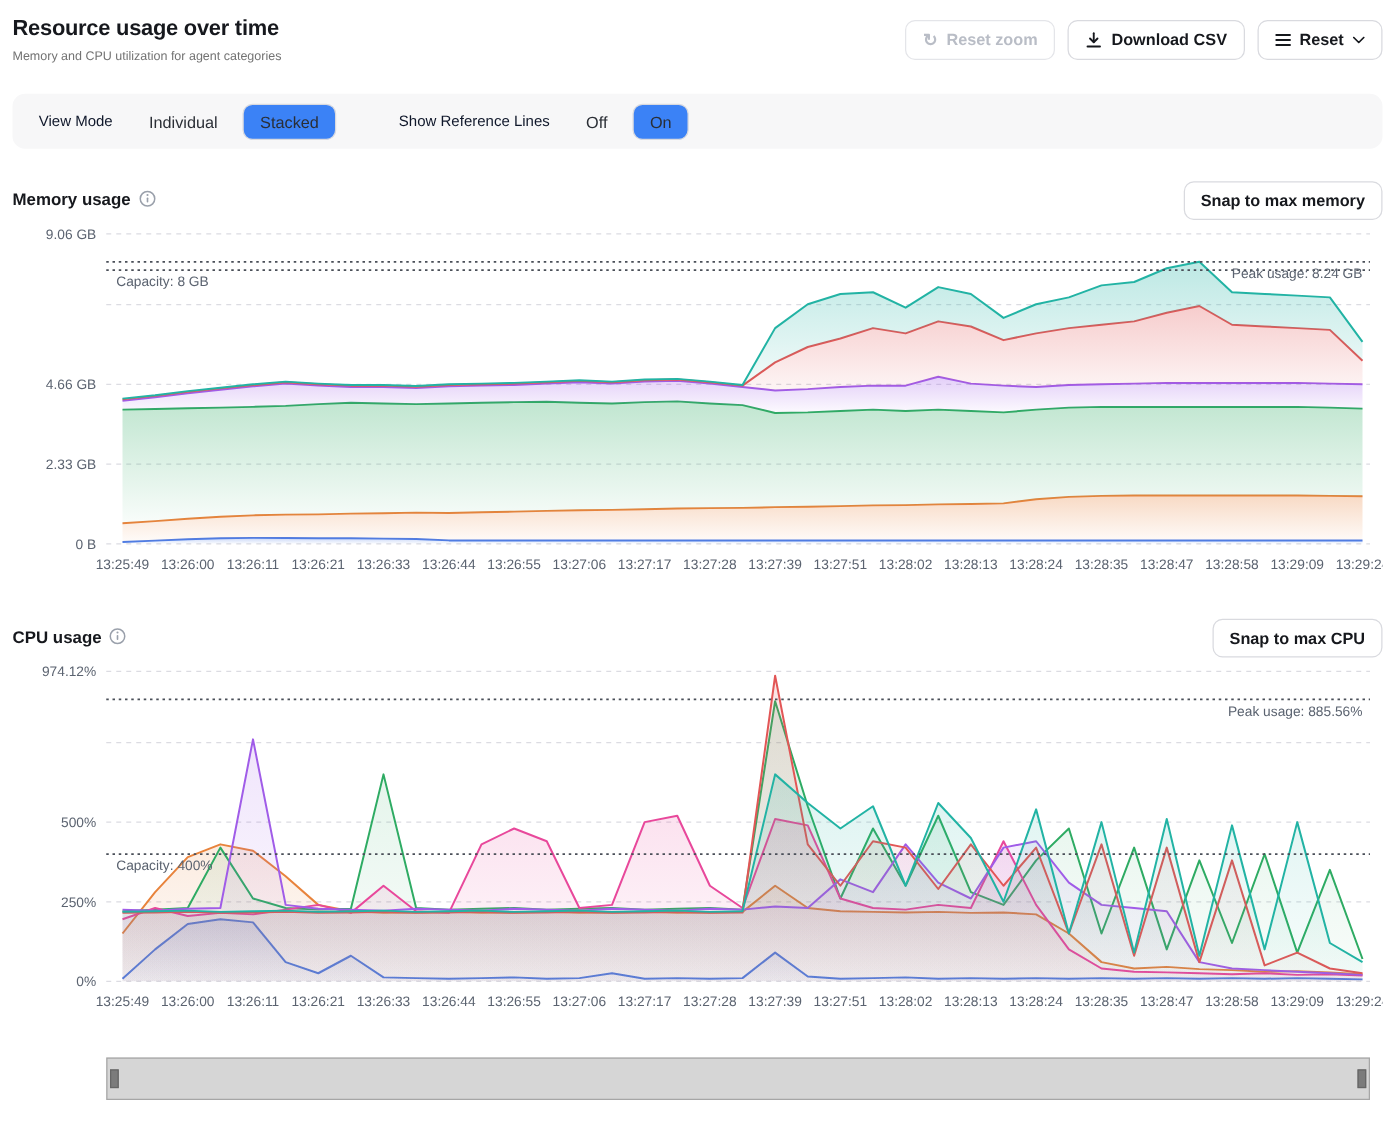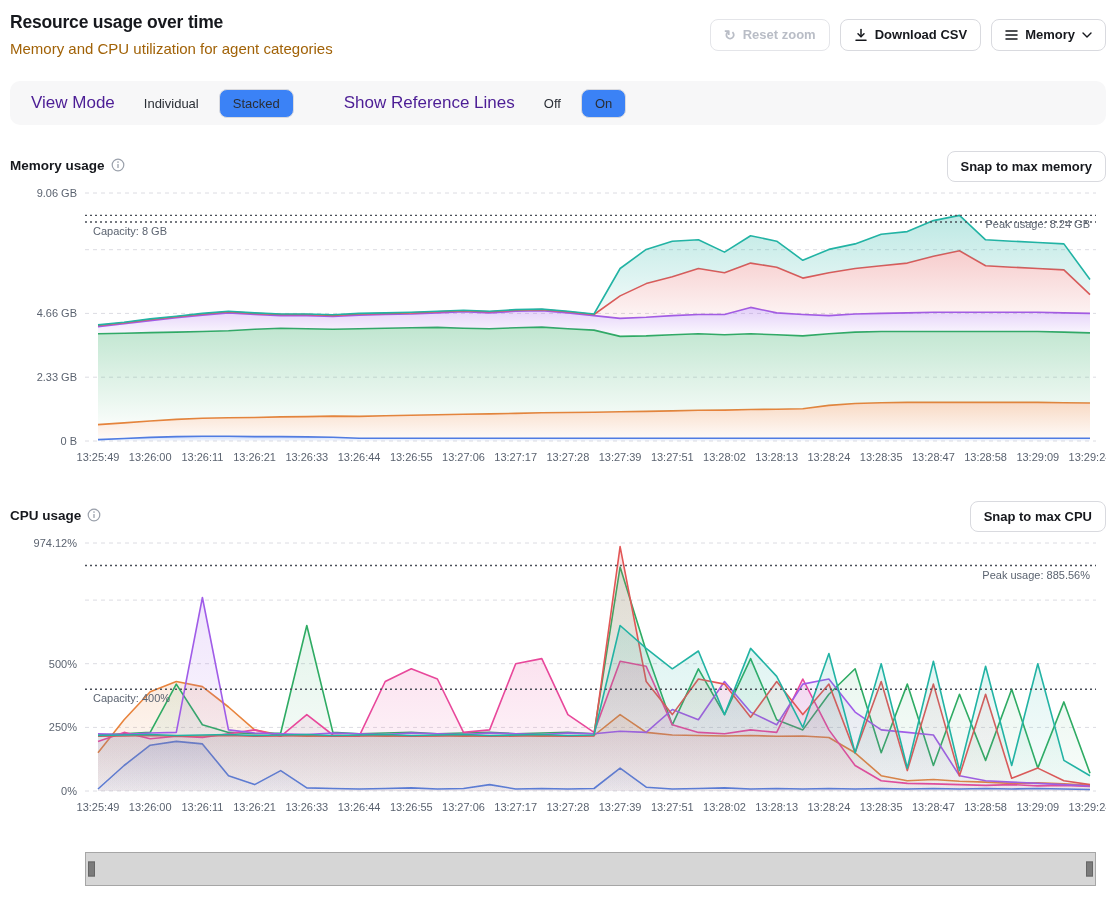--- a/index.html
+++ b/index.html
@@ -6,38 +6,38 @@
   html,body { margin:0; padding:0; }
   body {
     width:1116px; height:906px; background:#ffffff; overflow:hidden;
     font-family:"Liberation Sans", sans-serif; color:#16181d;
   }
   .page { padding:8px 10px; }
 
   
   .header-row { display:flex; justify-content:space-between; align-items:center; }
   .page-title { font-size:17.5px; font-weight:700; margin:4px 0 7px; letter-spacing:-0.2px; }
-  .subtitle { font-size:15px; color:#a16207; }
+  .subtitle { font-size:10px; color:#737373; }
   .header-actions { display:flex; gap:10px; padding-top:4px; }
   .btn {
     display:inline-flex; align-items:center; gap:7px; height:32px; padding:0 13px;
     background:#fff; border:1px solid #d9dadf; border-radius:8px;
     font-family:"Liberation Sans", sans-serif; font-size:13px; font-weight:600; color:#16181d;
     cursor:pointer; white-space:nowrap;
   }
   .btn.disabled { color:#b9bdc6; border-color:#e4e5e9; cursor:default; }
   .btn .ic { display:inline-flex; line-height:0; }
   .refresh-glyph { font-size:14px; line-height:1; }
 
   
   .toolbar {
     margin-top:24px; height:44px; background:#f7f7f8; border-radius:10px;
     display:flex; align-items:center; padding:0 12px; gap:6px;
   }
-  .tlabel { font-size:17px; color:#4c1d95; margin:0 9px; }
+  .tlabel { font-size:12px; color:#0f172a; margin:0 9px; }
   .tlabel.second { margin-left:44px; }
   .seg {
     border:1px solid transparent; background:transparent; border-radius:8px;
     font-family:"Liberation Sans", sans-serif; font-size:13px; color:#2a2e35;
     padding:6px 13px; cursor:pointer;
   }
   .seg.active { background:#3b82f6; border-color:#d9dadf; }
 
   
   .section-head { margin-top:25px; display:flex; justify-content:space-between; align-items:center; height:33px; }
@@ -86,21 +86,21 @@
         <span>Download CSV</span>
       </button>
       <button class="btn">
         <span class="ic">
           <svg width="13" height="12" viewBox="0 0 13 12" fill="none" stroke="currentColor" stroke-width="1.5" stroke-linecap="round">
             <path d="M1 2h11"></path>
               <path d="M1 6h11"></path>
               <path d="M1 10h11"></path>
           </svg>
         </span>
-        <span>Memory</span>
+        <span>Reset</span>
         <span class="ic">
           <svg width="10" height="6" viewBox="0 0 10 6" fill="none" stroke="currentColor" stroke-width="1.4" stroke-linecap="round" stroke-linejoin="round">
             <path d="M1 1 5 5 9 1"></path>
           </svg>
         </span>
       </button>
     </div>
   </div>
 
   <div class="toolbar">

